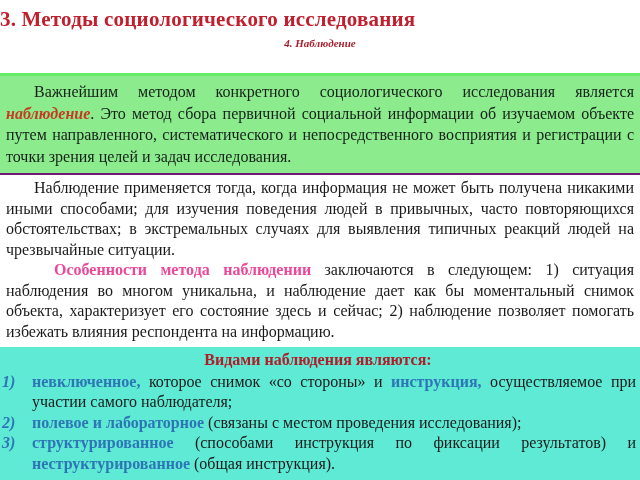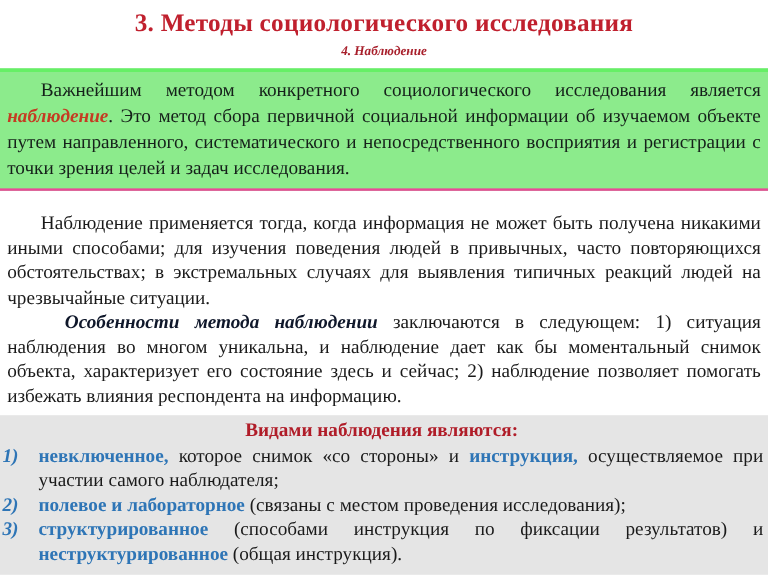--- a/index.html
+++ b/index.html
@@ -8,62 +8,62 @@
     font-family: "Liberation Serif", serif;
     overflow: hidden;
   }
   .slide {
     width: 640px; height: 480px;
     background: #ffffff;
     display: flex; flex-direction: column;
     box-sizing: border-box;
   }
   .title {
-    text-align: center;
+    text-align: left;
     color: #c0202e;
     font-weight: bold;
     font-size: 21px;
     line-height: 24px;
     margin-top: 7px;
     letter-spacing: 0.2px;
   }
   .subtitle {
     text-align: center;
     color: #a81f2b;
     font-weight: bold;
     font-style: italic;
     font-size: 11px;
     line-height: 20px;
     margin-top: 2px;
   }
   .green-box {
-    margin-top: 4px;
+    margin-top: 20px;
     background: #8ceb8c;
     border-top: 3px solid #66ef66;
-    border-bottom: 2px solid #ec4899;
+    border-bottom: 2px solid #701a75;
     box-sizing: border-box;
     padding: 5px 6px 6px 6px;
     font-size: 16px;
     line-height: 21.5px;
     color: #15201a;
     text-align: justify;
   }
   .green-box .para { text-indent: 28px; }
   .white-section {
-    padding: 18px 6px 0 6px;
+    padding: 3px 6px 0 6px;
     font-size: 16px;
     line-height: 20.5px;
     color: #1a1a1a;
     text-align: justify;
   }
   .white-section .p1 { text-indent: 28px; margin: 0; }
   .white-section .p2 { text-indent: 48px; margin: 0; }
   .blue-box {
     margin-top: 5px;
-    background: #e5e5e5;
+    background: #5eead4;
     box-sizing: border-box;
     padding: 3px 4px 6px 0;
     font-size: 16px;
     line-height: 20.5px;
     color: #1a1a1a;
   }
   .blue-box-header {
     text-align: center;
     color: #b01c28;
     font-weight: bold;
@@ -76,21 +76,21 @@
     color: #2e75b6;
     font-weight: bold;
     font-style: italic;
     padding-left: 2px;
     box-sizing: border-box;
   }
   .item-text { flex: 1; text-align: justify; }
   
   .seg-normal { color: inherit; }
   .seg-red-bold-italic { color: #c53b22; font-weight: bold; font-style: italic; }
-  .seg-blue-bold { color: #0f172a; font-weight: bold; font-style: italic; }
+  .seg-blue-bold { color: #ec4899; font-weight: bold; }
   .seg-blue-bold-italic { color: #2e75b6; font-weight: bold; }
 </style>
 </head>
 <body>
 
 <div class="slide">
 
   <div class="title">3. Методы социологического исследования</div>
   <div class="subtitle">4. Наблюдение</div>
 

